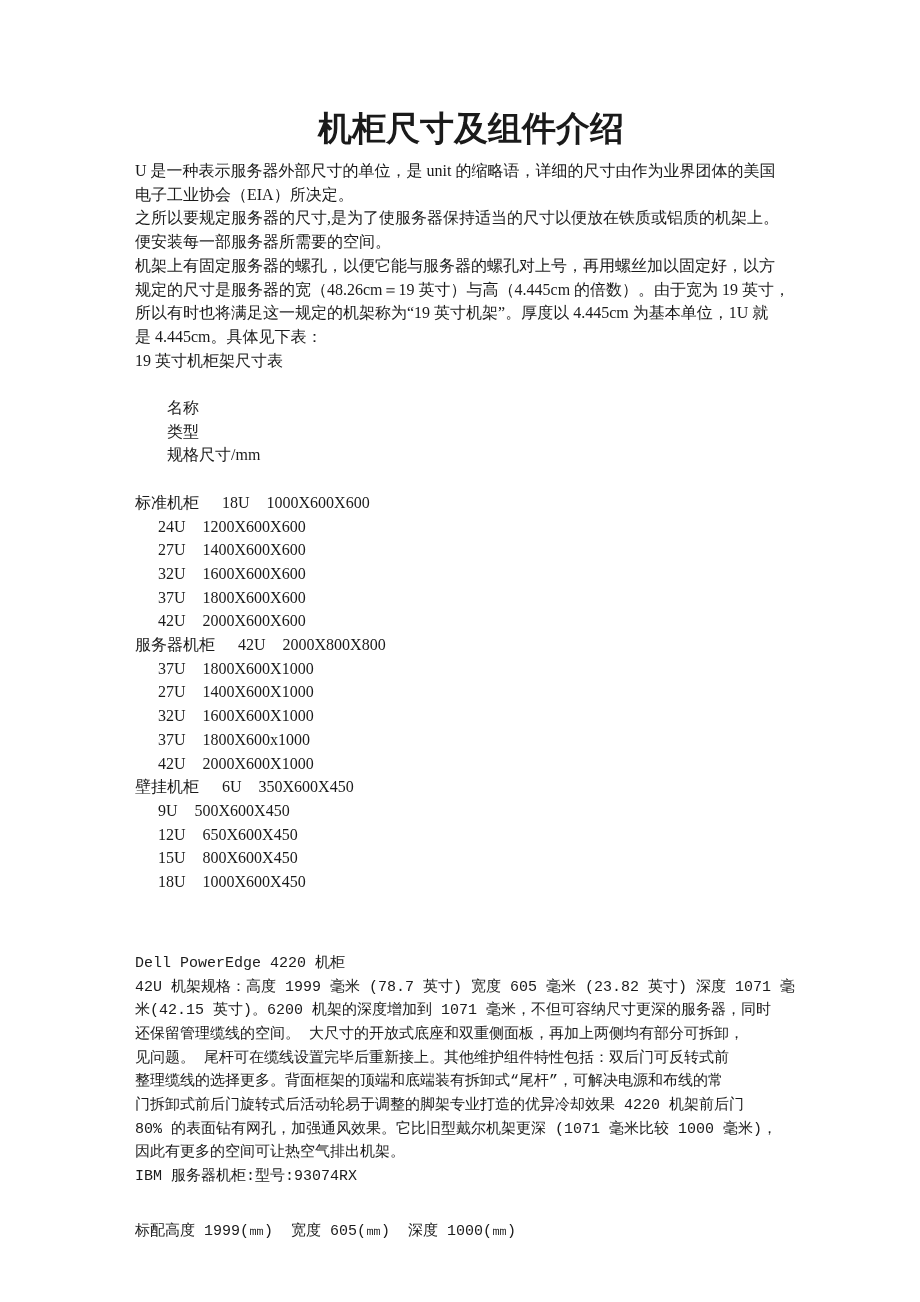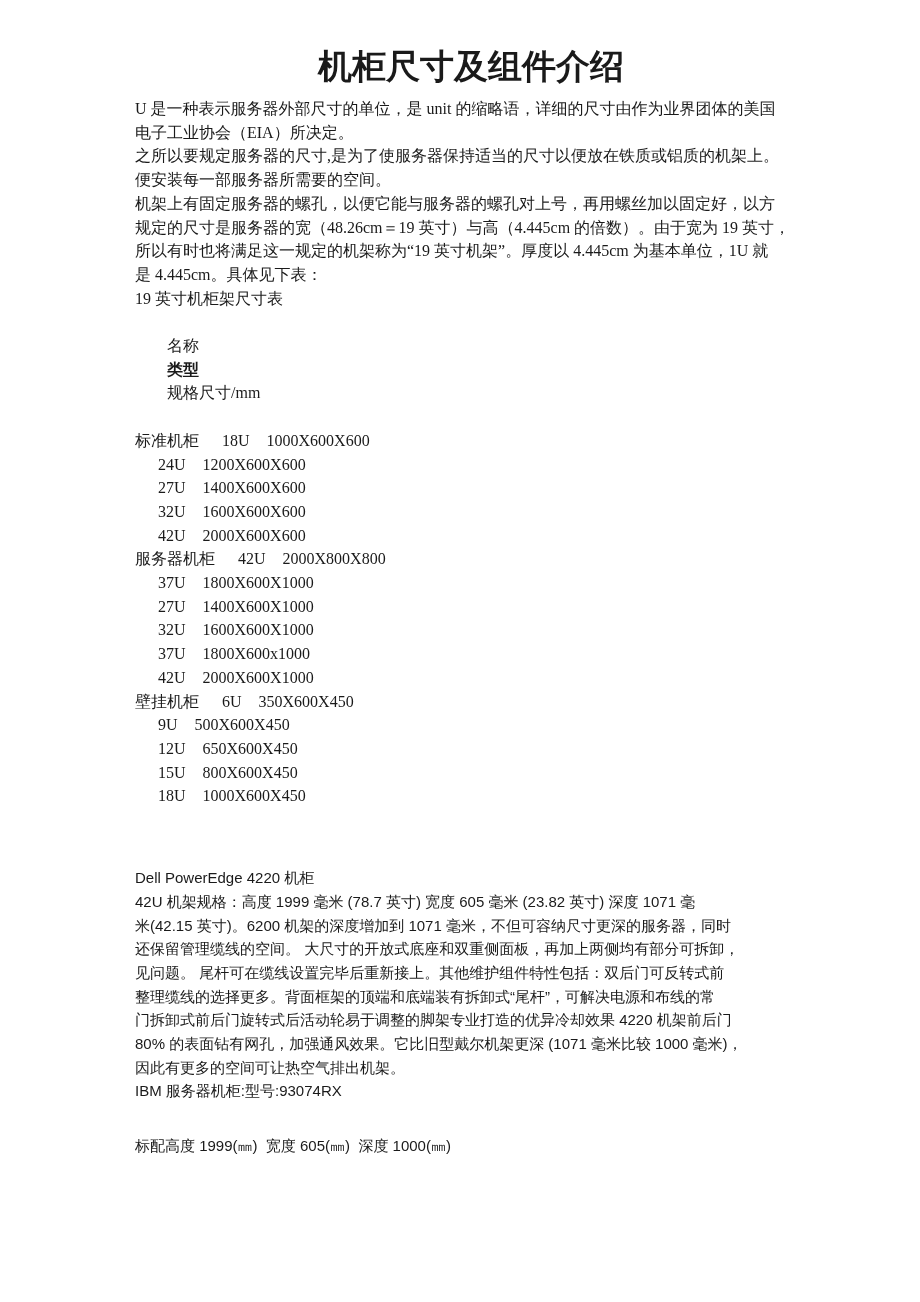--- a/index.html
+++ b/index.html
@@ -10,38 +10,38 @@
     background:#ffffff;
     color:#1a1a1a;
     font-family:"Liberation Serif","DejaVu Serif",serif;
     font-size:16px;
     line-height:23.7px;
     overflow:hidden;
   }
   .content{position:absolute;left:135px;top:0;width:672px;}
   .doc-title{
     margin:0;
-    padding-top:46px;
+    padding-top:108px;
     text-align:center;
     font-size:34px;
     line-height:42px;
     font-weight:bold;
     white-space:nowrap;
   }
   .intro{margin-top:9px;}
   .line{min-height:23.7px;white-space:pre;}
   
   .rt-name{display:inline-block;margin-right:23px;}
   .rt-type{display:inline-block;margin-right:17px;}
   .rt-header .rt-name{margin-right:33px;}
-  .rt-header .rt-type{margin-right:26px;font-weight:bold;}
+  .rt-header .rt-type{margin-right:26px;}
   
   .dell{
     margin-top:58px;
-    font-family:Liberation Sans, sans-serif;
+    font-family:Liberation Mono, monospace;
     font-size:15px;
     line-height:23.7px;
   }
   .spec-line{margin-top:31px;}
 </style>
 </head>
 <body>
 
 <div class="page">
   <div class="content">
@@ -64,20 +64,21 @@
       <div class="line rt-header">
         <span class="rt-name">名称</span>
         <span class="rt-type">类型</span>
         <span class="rt-size">规格尺寸/mm</span>
       </div>
       <div>
           <div class="line rt-row"><span class="rt-name">标准机柜</span><span class="rt-type">18U</span><span class="rt-size">1000X600X600</span></div>
           <div class="line rt-row"><span class="rt-name"></span><span class="rt-type">24U</span><span class="rt-size">1200X600X600</span></div>
           <div class="line rt-row"><span class="rt-name"></span><span class="rt-type">27U</span><span class="rt-size">1400X600X600</span></div>
           <div class="line rt-row"><span class="rt-name"></span><span class="rt-type">32U</span><span class="rt-size">1600X600X600</span></div>
+          <div class="line rt-row"><span class="rt-name"></span><span class="rt-type">37U</span><span class="rt-size">1800X600X600</span></div>
           <div class="line rt-row"><span class="rt-name"></span><span class="rt-type">42U</span><span class="rt-size">2000X600X600</span></div>
           <div class="line rt-row"><span class="rt-name">服务器机柜</span><span class="rt-type">42U</span><span class="rt-size">2000X800X800</span></div>
           <div class="line rt-row"><span class="rt-name"></span><span class="rt-type">37U</span><span class="rt-size">1800X600X1000</span></div>
           <div class="line rt-row"><span class="rt-name"></span><span class="rt-type">27U</span><span class="rt-size">1400X600X1000</span></div>
           <div class="line rt-row"><span class="rt-name"></span><span class="rt-type">32U</span><span class="rt-size">1600X600X1000</span></div>
           <div class="line rt-row"><span class="rt-name"></span><span class="rt-type">37U</span><span class="rt-size">1800X600x1000</span></div>
           <div class="line rt-row"><span class="rt-name"></span><span class="rt-type">42U</span><span class="rt-size">2000X600X1000</span></div>
           <div class="line rt-row"><span class="rt-name">壁挂机柜</span><span class="rt-type">6U</span><span class="rt-size">350X600X450</span></div>
           <div class="line rt-row"><span class="rt-name"></span><span class="rt-type">9U</span><span class="rt-size">500X600X450</span></div>
           <div class="line rt-row"><span class="rt-name"></span><span class="rt-type">12U</span><span class="rt-size">650X600X450</span></div>

